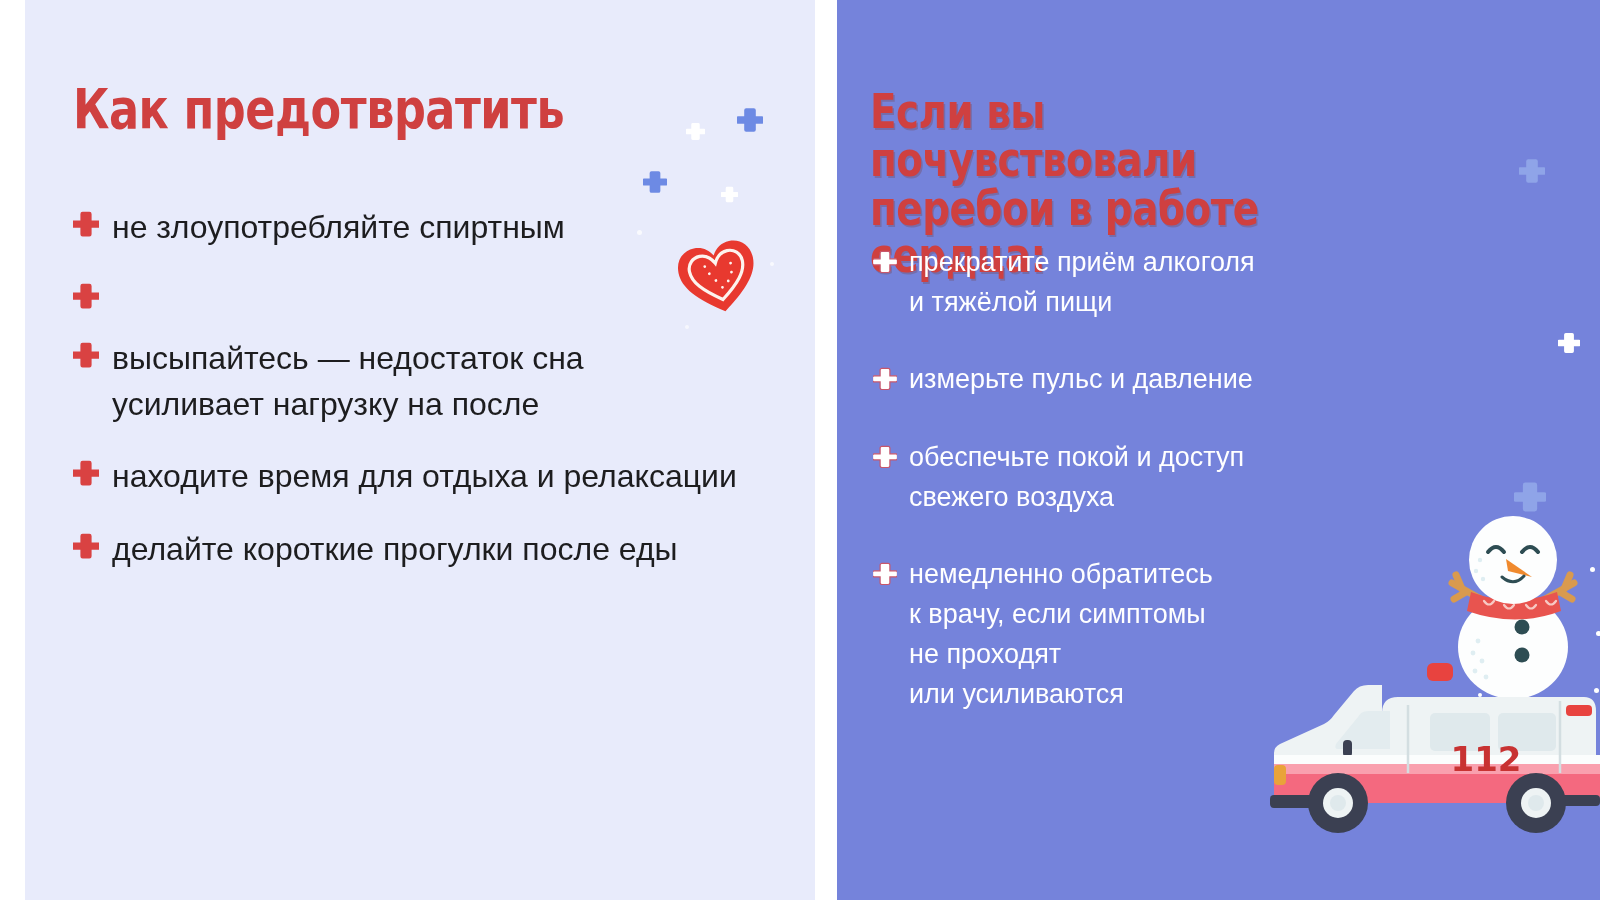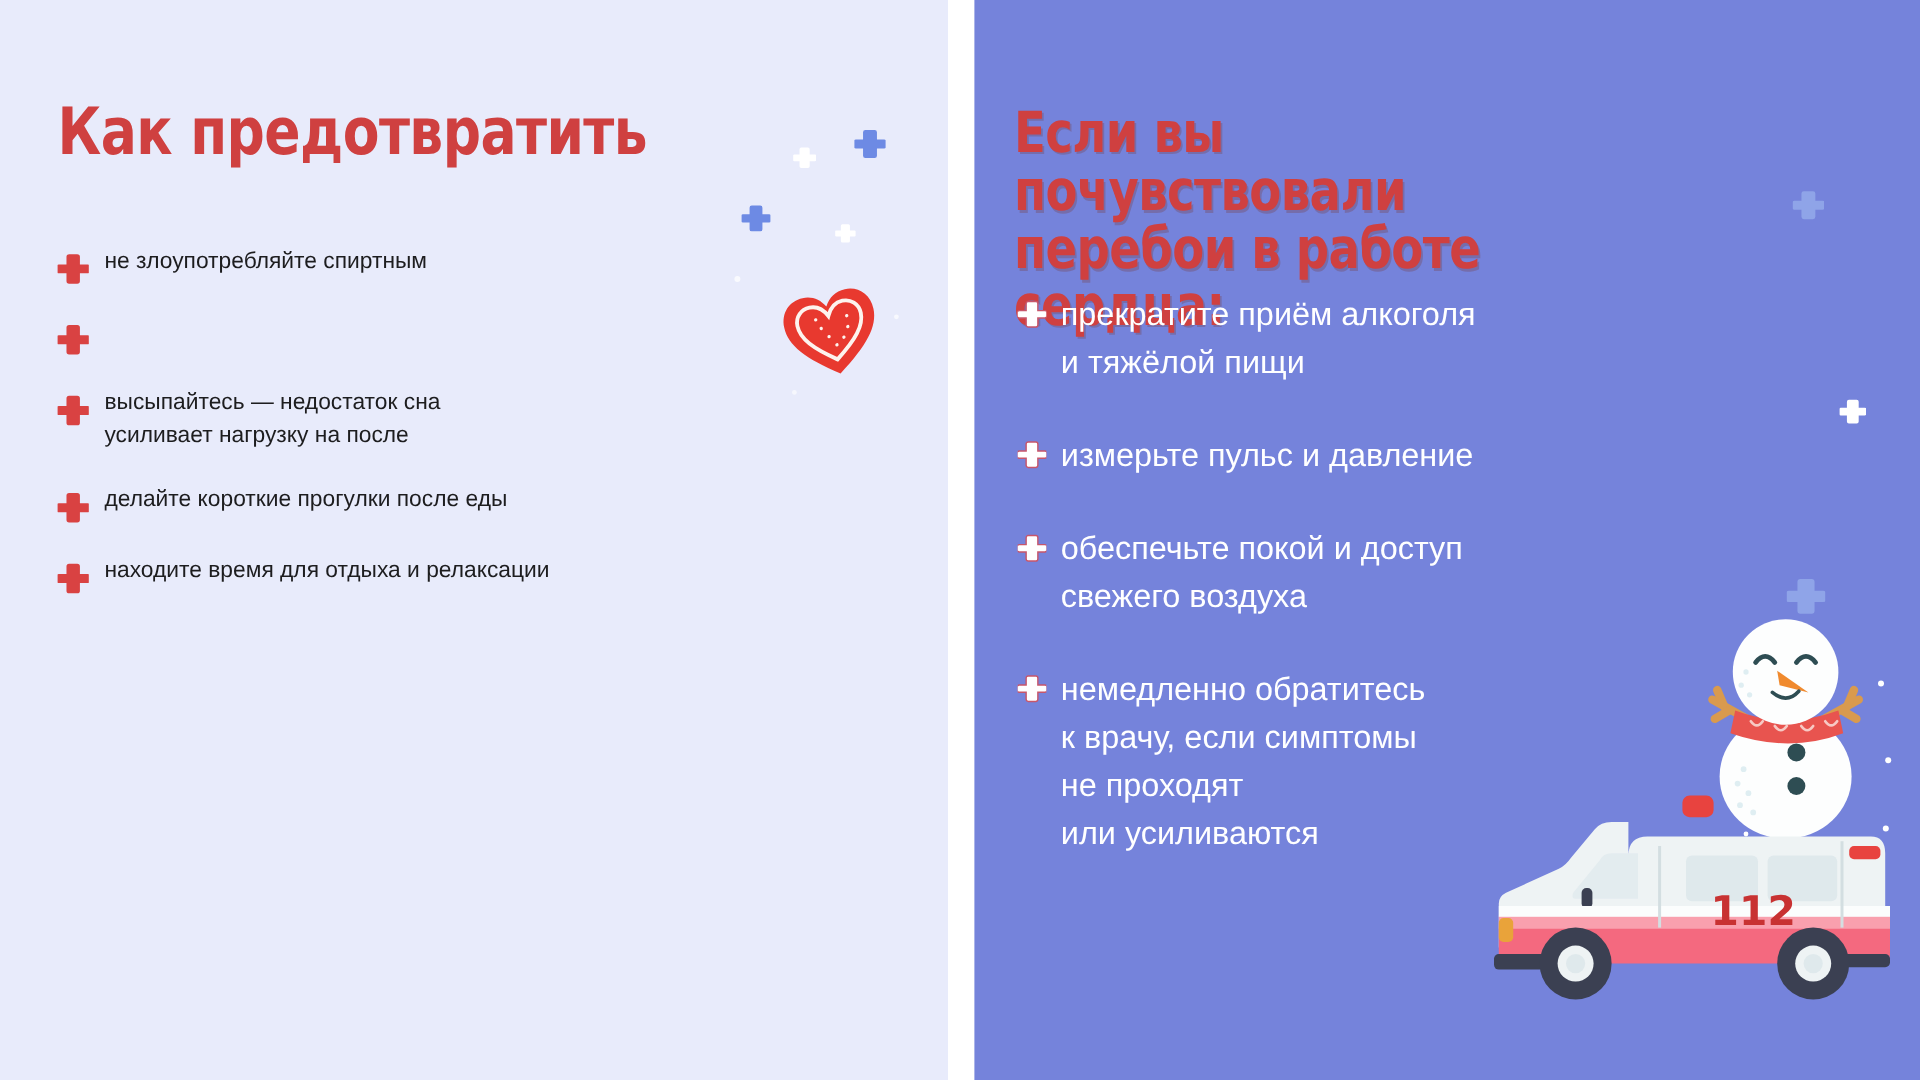--- a/index.html
+++ b/index.html
@@ -12,20 +12,21 @@
     height: 900px;
     font-family: "Liberation Sans", sans-serif;
     overflow: hidden;
   }
   .infographic {
     position: relative;
     width: 1284px;
     height: 900px;
     background: #ffffff;
     display: block;
+    margin-left: 25px;
   }
 
   
   .panel {
     position: absolute;
     top: 0;
     height: 900px;
     overflow: hidden;
   }
   .panel-left {
@@ -95,21 +96,21 @@
   .list-right .bullet {
     width: 24px;
     height: 24px;
     margin-top: 7px;
     margin-right: 12px;
   }
   .bullet svg { display: block; width: 100%; height: 100%; }
 
   .item-text {
     font-family: "Liberation Sans", sans-serif;
-    font-size: 19px;
+    font-size: 32px;
     line-height: 1.42;
     white-space: pre-line;
   }
   .list-left .item-text {
     color: #1d1d1f;
   }
   .list-right .item-text {
     color: #ffffff;
     font-size: 27px;
     line-height: 1.47;
@@ -229,30 +230,30 @@
         <span class="item-text">высыпайтесь  —  недостаток сна
 усиливает нагрузку на после</span>
       </div>
 
       <div class="list-item">
         <span class="bullet">
           <svg viewBox="0 0 26 26">
               <path d="M9.6 0.8h6.8a2.2 2.2 0 0 1 2.2 2.2v6.4h6.4a2.2 2.2 0 0 1 2.2 2.2v3a2.2 2.2 0 0 1-2.2 2.2h-6.4v6.4a2.2 2.2 0 0 1-2.2 2.2H9.6a2.2 2.2 0 0 1-2.2-2.2v-6.4H1a2.2 2.2 0 0 1-2.2-2.2v-3A2.2 2.2 0 0 1 1 9.4h6.4V3a2.2 2.2 0 0 1 2.2-2.2z" fill="#d94242"></path>
             </svg>
         </span>
-        <span class="item-text">делайте короткие прогулки после еды</span>
+        <span class="item-text">находите время для отдыха и релаксации</span>
       </div>
 
       <div class="list-item">
         <span class="bullet">
           <svg viewBox="0 0 26 26">
               <path d="M9.6 0.8h6.8a2.2 2.2 0 0 1 2.2 2.2v6.4h6.4a2.2 2.2 0 0 1 2.2 2.2v3a2.2 2.2 0 0 1-2.2 2.2h-6.4v6.4a2.2 2.2 0 0 1-2.2 2.2H9.6a2.2 2.2 0 0 1-2.2-2.2v-6.4H1a2.2 2.2 0 0 1-2.2-2.2v-3A2.2 2.2 0 0 1 1 9.4h6.4V3a2.2 2.2 0 0 1 2.2-2.2z" fill="#d94242"></path>
             </svg>
         </span>
-        <span class="item-text">находите время для отдыха и релаксации</span>
+        <span class="item-text">делайте короткие прогулки после еды</span>
       </div>
 
     </div>
   </div>
 
   <div class="panel panel-right">
   </div>
 
   <div class="title title-right">Если вы почувствовали
 перебои в работе сердца:</div>

